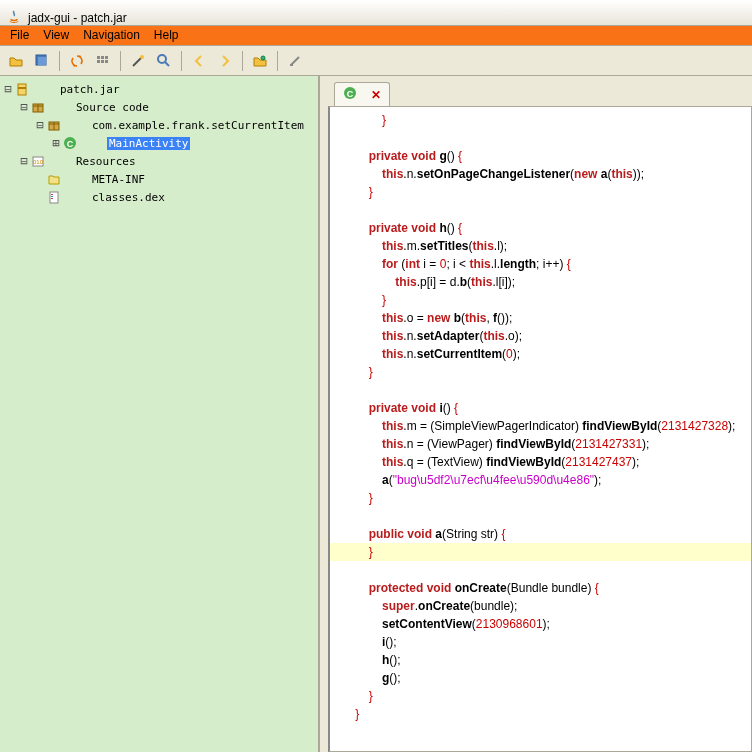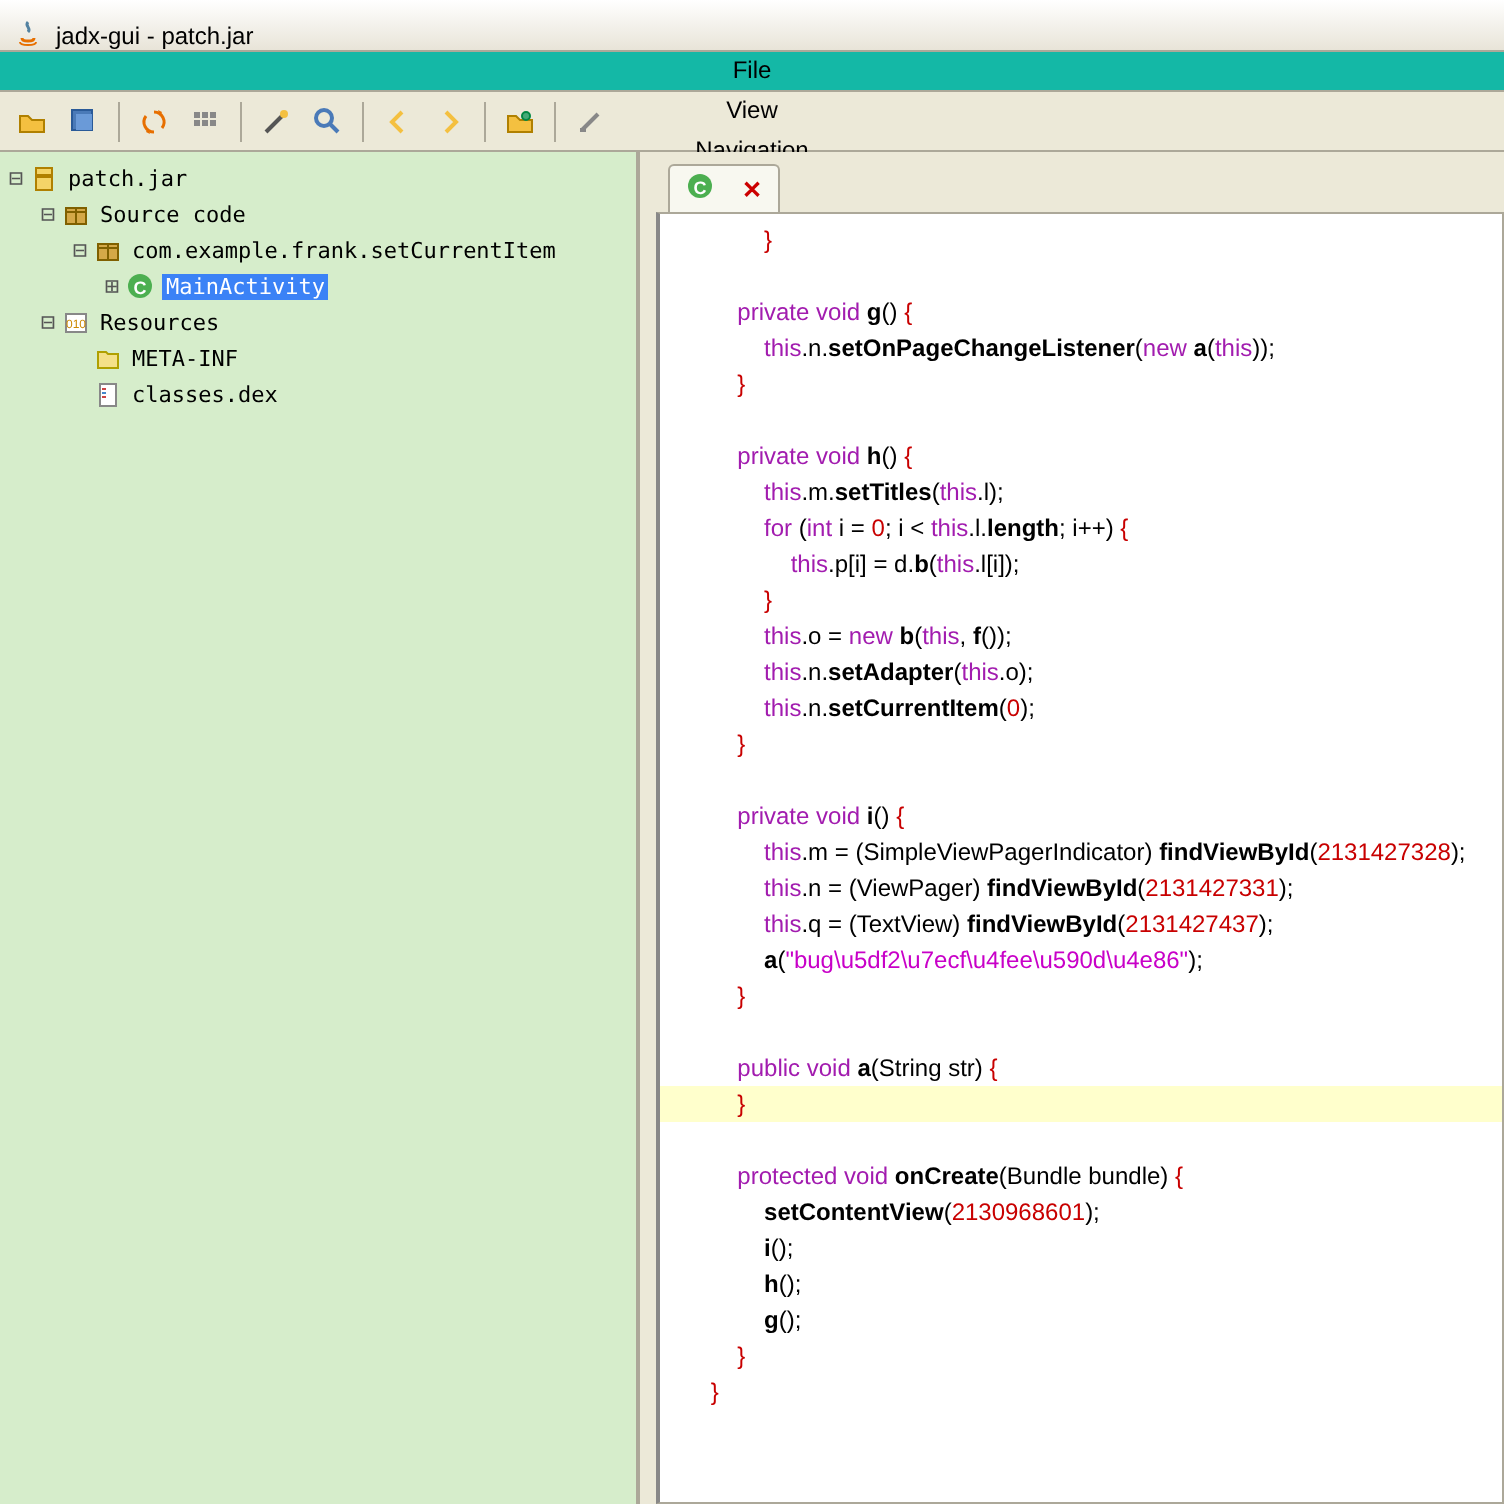--- a/index.html
+++ b/index.html
@@ -1,38 +1,38 @@
 <!DOCTYPE html>
 <html><head>
 <meta charset="utf-8">
 <style>
 * { box-sizing: border-box; margin: 0; padding: 0; }
 body { font-family: "Microsoft YaHei", Tahoma, sans-serif; font-size: 12px; background: #ece9d8; width: 752px; height: 752px; overflow: hidden; }
 .titlebar { height: 26px; background: linear-gradient(#fff, #e8e4d8); border-bottom: 1px solid #aca899; display: flex; align-items: flex-end; padding: 0 6px; gap: 6px; }
 .titlebar .java-icon { width: 16px; height: 16px; display: inline-block; }
-.menubar { height: 20px; background: #14b8a6; border-bottom: 1px solid #aca899; display: flex; align-items: center; padding: 0 4px; gap: 2px; flex-direction: column; }
+.menubar { height: 20px; background: #f97316; border-bottom: 1px solid #aca899; display: flex; padding: 0 4px; gap: 2px; }
 .menubar span { padding: 2px 6px; cursor: default; }
 .toolbar { height: 30px; background: #ece9d8; border-bottom: 1px solid #aca899; display: flex; align-items: center; padding: 0 4px; gap: 2px; }
 .toolbar .btn { width: 24px; height: 24px; display: flex; align-items: center; justify-content: center; border: 1px solid transparent; }
 .toolbar .sep { width: 1px; height: 20px; background: #aca899; margin: 0 3px; }
 .main { display: flex; height: calc(752px - 26px - 20px - 30px); }
 .sidebar { width: 320px; background: #d6edcb; border-right: 2px solid #aca899; padding: 4px 0; overflow: auto; }
 .tree-item { display: flex; align-items: center; height: 18px; white-space: nowrap; }
 .tree-item .exp { width: 12px; text-align: center; font-family: monospace; color: #555; cursor: pointer; }
 .tree-item .ico { width: 16px; height: 16px; margin-right: 3px; display: flex; align-items: center; justify-content: center; }
 .tree-item.selected .lbl { background: #3b82f6; color: #fff; padding: 0 2px; }
-.lbl { padding: 0 1px; }
+.lbl { padding: 0 1px; margin-left: 26px; }
 .content { flex: 1; background: #ece9d8; display: flex; flex-direction: column; padding: 6px 0 0 8px; }
 .tabrow { height: 24px; display: flex; align-items: flex-end; padding-left: 6px; }
 .tab { background: #f8f8f0; border: 1px solid #aca899; border-bottom: none; padding: 3px 8px; display: flex; align-items: center; gap: 6px; border-radius: 3px 3px 0 0; }
 .tab .close { color: #c00; font-weight: bold; cursor: pointer; margin-left: 8px; }
 .editor { flex: 1; background: #fff; border: 1px solid #aca899; border-left: 2px solid #888; margin-right: 0; padding: 4px 0 0 0; overflow: auto; font-family: "Segoe UI", Tahoma, Arial, sans-serif; font-size: 12px; line-height: 18px; }
 .code-line { white-space: pre; padding: 0 12px; }
 .hl { background: #ffffcc; }
-.kw { color: #a21caf; font-weight: normal; }
+.kw { color: #b91c1c; font-weight: bold; }
 .mth { font-weight: bold; }
 .num { color: #c80000; }
 .str { color: #c800c8; }
 .brace { color: #c80000; }
 .small-mono { font-family: Consolas, monospace; font-size: 11px; }
 </style>
 </head>
 <body>
 
 <div class="titlebar">
@@ -226,20 +226,21 @@
         <div class="code-line">            <span class="kw">this</span>.m = (SimpleViewPagerIndicator) <span class="mth">findViewById</span>(<span class="num">2131427328</span>);</div>
         <div class="code-line">            <span class="kw">this</span>.n = (ViewPager) <span class="mth">findViewById</span>(<span class="num">2131427331</span>);</div>
         <div class="code-line">            <span class="kw">this</span>.q = (TextView) <span class="mth">findViewById</span>(<span class="num">2131427437</span>);</div>
         <div class="code-line">            <span class="mth">a</span>(<span class="str">"bug\u5df2\u7ecf\u4fee\u590d\u4e86"</span>);</div>
         <div class="code-line">        <span class="brace">}</span></div>
         <div class="code-line">&nbsp;</div>
         <div class="code-line">        <span class="kw">public void</span> <span class="mth">a</span>(String str) <span class="brace">{</span></div>
         <div class="code-line hl">        <span class="brace">}</span></div>
         <div class="code-line">&nbsp;</div>
         <div class="code-line">        <span class="kw">protected void</span> <span class="mth">onCreate</span>(Bundle bundle) <span class="brace">{</span></div>
+        <div class="code-line">            <span class="kw">super</span>.<span class="mth">onCreate</span>(bundle);</div>
         <div class="code-line">            <span class="mth">setContentView</span>(<span class="num">2130968601</span>);</div>
         <div class="code-line">            <span class="mth">i</span>();</div>
         <div class="code-line">            <span class="mth">h</span>();</div>
         <div class="code-line">            <span class="mth">g</span>();</div>
         <div class="code-line">        <span class="brace">}</span></div>
         <div class="code-line">    <span class="brace">}</span></div>
       </div>
   </div>
 </div>
 

